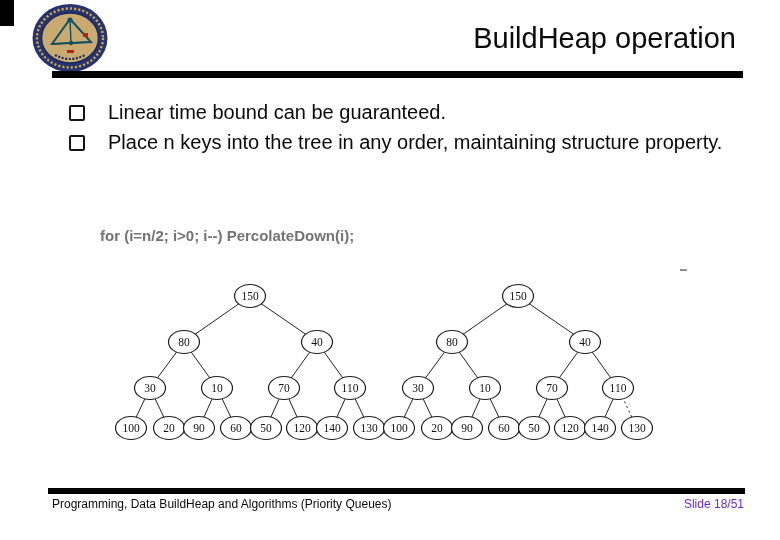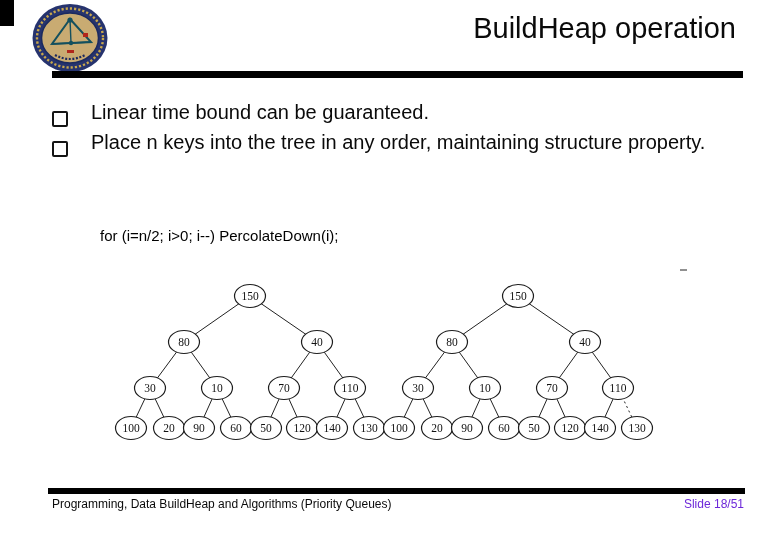--- a/index.html
+++ b/index.html
@@ -12,42 +12,42 @@
   .slide{position:absolute;inset:0;background:#fff;}
 
   
   .corner-artifact{position:absolute;left:0;top:0;width:14px;height:26px;background:#000;}
 
   
   .logo{position:absolute;left:31px;top:3px;width:78px;height:70px;}
 
   
   .title{
-    position:absolute;top:12px;right:44px;
+    position:absolute;top:22px;right:44px;
     font-size:29px;font-weight:400;letter-spacing:0px;color:#0a0a0a;
     white-space:nowrap;
   }
   .title-rule{position:absolute;left:52px;top:71px;width:691px;height:7px;background:#000;}
 
   
   .bullets{position:absolute;left:52px;top:98px;width:690px;}
-  .bullet-item{display:flex;align-items:flex-end;margin-bottom:1px;}
+  .bullet-item{display:flex;align-items:flex-start;margin-bottom:1px;margin-left:17px;}
   .bullet-glyph{
     flex:0 0 auto;width:12px;height:12px;margin:7px 23px 0 0;
     border:2px solid #141414;border-radius:2px;background:#fff;
   }
   .bullet-text{
     font-size:20px;line-height:29px;color:#0a0a0a;width:620px;
   }
   .bullet-text .seg-italic{font-style:italic;}
 
   
   .code-line{
     position:absolute;left:100px;top:227px;
-    font-size:15px;font-weight:normal;color:#000000;white-space:nowrap;
+    font-size:15px;font-weight:bold;color:#737373;white-space:nowrap;
   }
 
   
   .diagram{position:absolute;left:88px;top:248px;width:620px;height:200px;}
   .diagram line{stroke:#222;stroke-width:1;}
   .diagram ellipse{fill:#ffffff;stroke:#1d1d1d;stroke-width:1.2;}
   .diagram text{
     font-family:"Liberation Serif", serif;font-size:11.5px;fill:#111;
     text-anchor:middle;
   }

